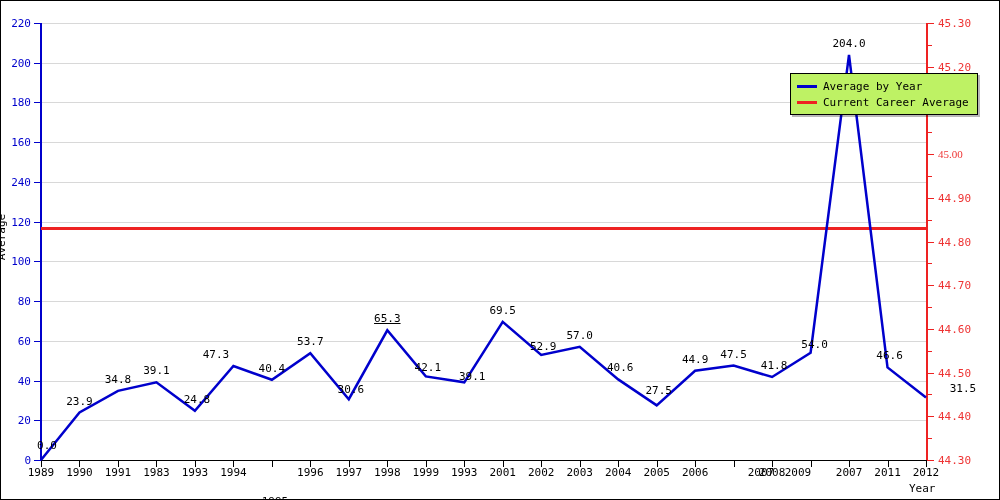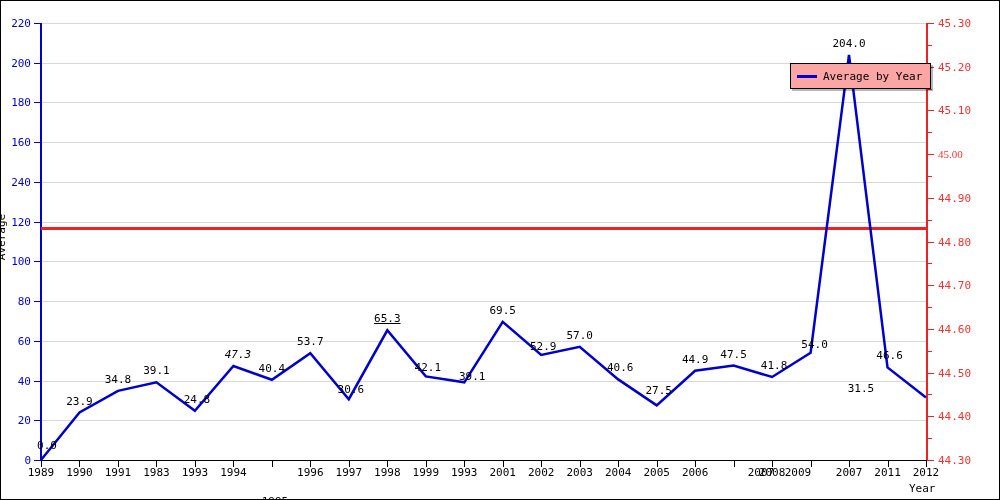--- a/index.html
+++ b/index.html
@@ -143,22 +143,22 @@
     font-size: 11px;
     color: #000000;
     white-space: nowrap;
     transform: translateX(-50%);
     line-height: 11px;
   }
   
   #legend {
     position: absolute;
     left: 789px;
-    top: 62px;
-    background: #fca5a5;
+    top: 72px;
+    background: #bef264;
     border: 1px solid #000000;
     box-shadow: 2px 2px 0 rgba(0,0,0,0.28);
     padding: 4px 8px 4px 6px;
     box-sizing: border-box;
   }
   .legend-row {
     display: flex;
     align-items: center;
     height: 16px;
   }
@@ -325,41 +325,45 @@
     <polyline id="career-average-line" fill="none" stroke-width="3" points="40,227.6 925,227.6" stroke="#ee2222"></polyline>
     <polyline id="average-line" fill="none" stroke-width="2.5" stroke-linejoin="miter" points="40.0,459.0 78.5,411.5 117.0,389.9 155.4,381.3 193.9,409.7 232.4,365.0 270.9,378.8 309.3,352.3 347.8,398.2 386.3,329.3 424.8,375.4 463.3,381.3 501.7,320.9 540.2,353.9 578.7,345.8 617.2,378.4 655.7,404.4 694.1,369.8 732.6,364.6 771.1,376.0 809.6,351.7 848.0,53.8 886.5,366.4 925.0,396.4" stroke="#0000cc"></polyline>
   </svg>
 
   <div id="point-labels">
       <div class="point-label" style="left: 46px; top: 439px;">0.0</div>
       <div class="point-label" style="left: 78.4783px; top: 394.526px;">23.9</div>
       <div class="point-label" style="left: 116.957px; top: 372.875px;">34.8</div>
       <div class="point-label" style="left: 155.435px; top: 364.333px;">39.1</div>
       <div class="point-label" style="left: 195.913px; top: 392.738px;">24.8</div>
-      <div class="point-label" style="left: 237px; top: 348.045px; font-style: italic;">47.3</div>
+      <div class="point-label" style="left: 215px; top: 348.045px;">47.3</div>
       <div class="point-label" style="left: 270.87px; top: 361.751px;">40.4</div>
       <div class="point-label" style="left: 309.348px; top: 335.332px;">53.7</div>
       <div class="point-label" style="left: 349.826px; top: 383.217px;">30.6</div>
       <div class="point-label" style="left: 386.304px; top: 312.29px; text-decoration: underline;">65.3</div>
       <div class="point-label" style="left: 426.783px; top: 361.374px;">42.1</div>
       <div class="point-label" style="left: 471.261px; top: 370.333px;">39.1</div>
       <div class="point-label" style="left: 501.739px; top: 303.948px;">69.5</div>
       <div class="point-label" style="left: 542.217px; top: 339.921px;">52.9</div>
       <div class="point-label" style="left: 578.696px; top: 328.777px;">57.0</div>
       <div class="point-label" style="left: 619.174px; top: 361.354px;">40.6</div>
       <div class="point-label" style="left: 657.652px; top: 384.375px;">27.5</div>
       <div class="point-label" style="left: 694.13px; top: 352.812px;">44.9</div>
       <div class="point-label" style="left: 732.609px; top: 347.648px;">47.5</div>
       <div class="point-label" style="left: 773.087px; top: 358.97px;">41.8</div>
       <div class="point-label" style="left: 813.565px; top: 337.736px;">54.0</div>
       <div class="point-label" style="left: 848.043px; top: 36.7818px;">204.0</div>
       <div class="point-label" style="left: 888.522px; top: 349.435px;">46.6</div>
-      <div class="point-label" style="left: 860px; top: 382.43px;">31.5</div>
+      <div class="point-label" style="left: 962px; top: 382.43px;">31.5</div>
     </div>
 
   <div id="legend">
     <div class="legend-row">
       <span class="legend-swatch" style="background: rgb(0, 0, 204);"></span>
       <span class="legend-text">Average by Year</span>
     </div>
+    <div class="legend-row">
+      <span class="legend-swatch" style="background: rgb(238, 34, 34);"></span>
+      <span class="legend-text">Current Career Average</span>
+    </div>
   </div>
 
 </div>
 
 </body></html>

